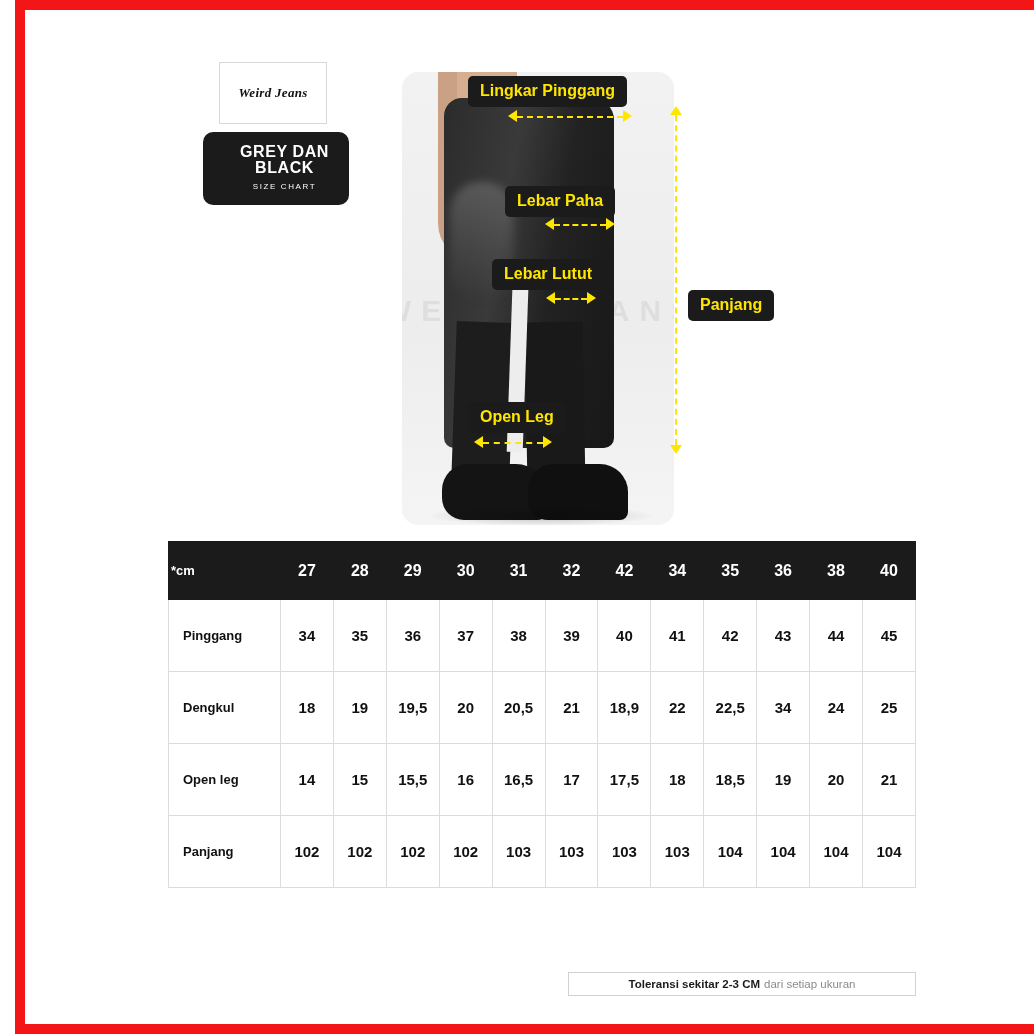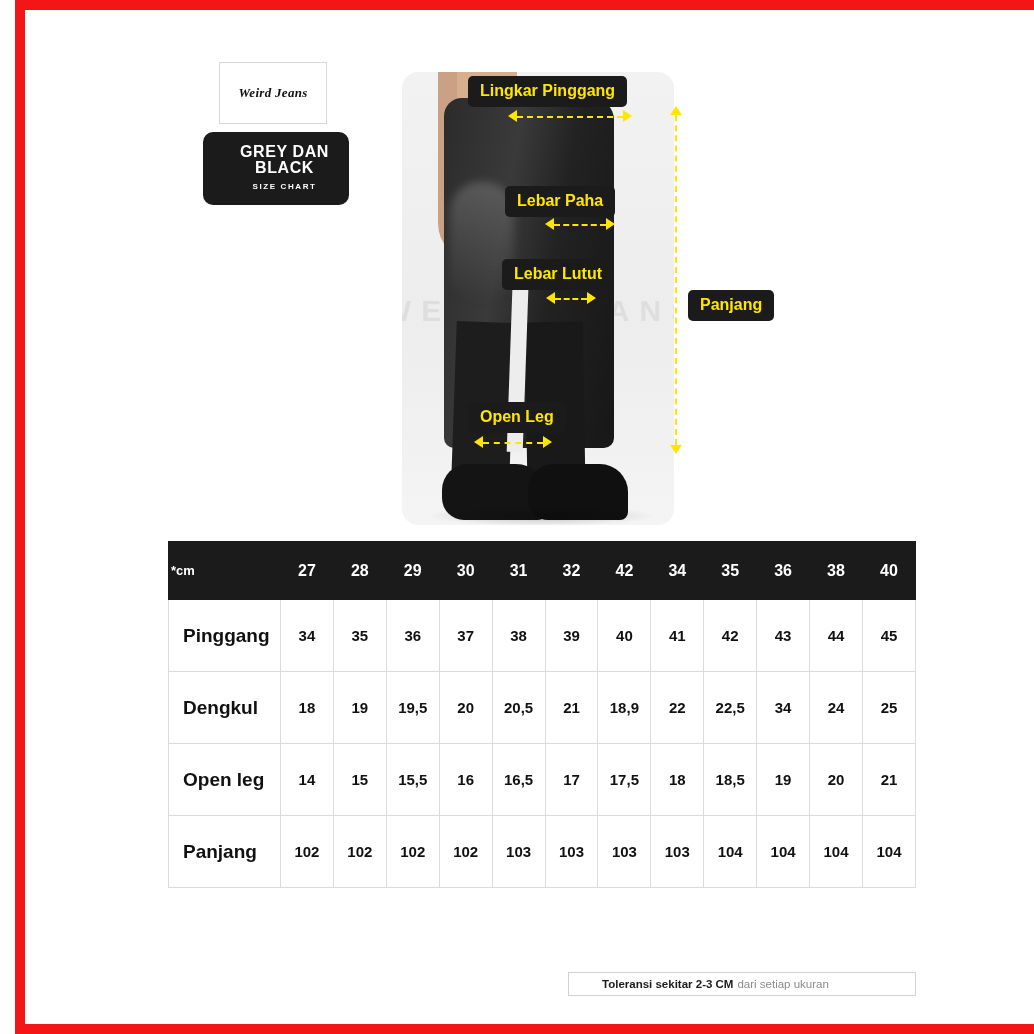--- a/index.html
+++ b/index.html
@@ -66,21 +66,21 @@
   }
   .brand-tag .t1 {
     font-size: 16px;
     font-weight: bold;
     letter-spacing: .6px;
     line-height: 1;
   }
   .brand-tag .t2 {
     margin-top: 6px;
     font-size: 8px;
-    font-weight: bold;
+    font-weight: normal;
     letter-spacing: 1.6px;
   }
 
   
   .photo {
     position: absolute;
     left: 377px;
     top: 62px;
     width: 272px;
     height: 453px;
@@ -175,21 +175,21 @@
     color: #ffe600;
     font-weight: bold;
     font-size: 16px;
     padding: 7px 12px 8px 12px;
     border-radius: 5px;
     white-space: nowrap;
     line-height: 1;
   }
   .tag-waist  { left: 443px; top: 66px; }
   .tag-thigh  { left: 480px; top: 176px; }
-  .tag-knee   { left: 477px; top: 249px; text-align: center; }
+  .tag-knee   { left: 467px; top: 249px; text-align: center; }
   .tag-open   { left: 443px; top: 392px; }
   .tag-length { left: 663px; top: 280px; }
 
   
   .marr {
     position: absolute;
     height: 0;
     border-top: 2px dashed #ffe600;
   }
   .arrowhead {
@@ -236,37 +236,36 @@
   }
   table.size thead th.first {
     text-align: left;
     padding-left: 2px;
     font-size: 13px;
     font-weight: bold;
   }
   table.size tbody td.rowlabel {
     text-align: left;
     padding-left: 14px;
-    font-size: 19px;
+    font-size: 13px;
   }
   table.size col.lbl { width: 112px; }
 
   .tolerance {
     position: absolute;
     left: 543px;
     top: 962px;
     width: 348px;
     height: 24px;
     border: 1px solid #d2d2d2;
     display: flex;
     align-items: center;
-    justify-content: flex-start;
+    justify-content: center;
     font-size: 11.5px;
     color: #8a8a8a;
-    padding-left: 33px;
   }
   .tolerance b { color: #1b1b1b; margin-right: 4px; }
 </style>
 </head>
 <body>
 
 <div class="page">
   <div class="red-frame"></div>
   <div class="inner">
 

